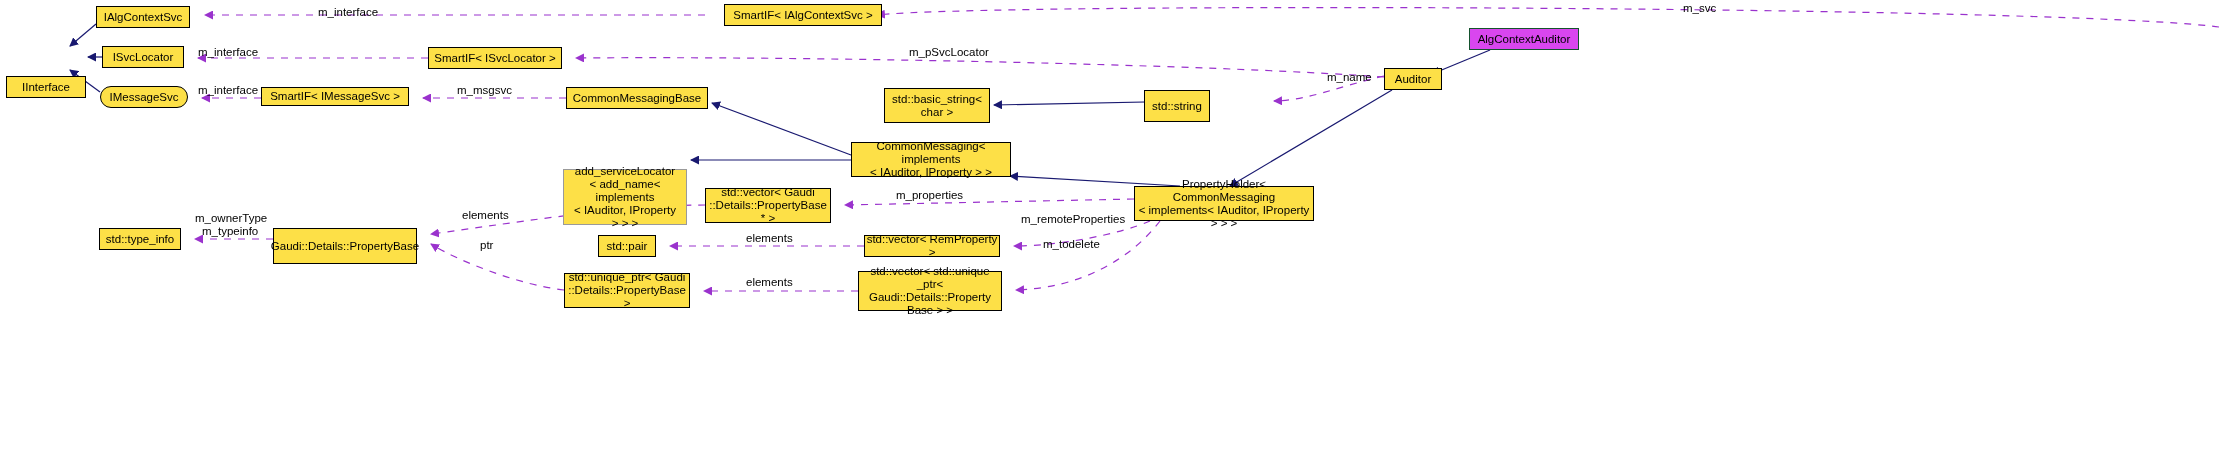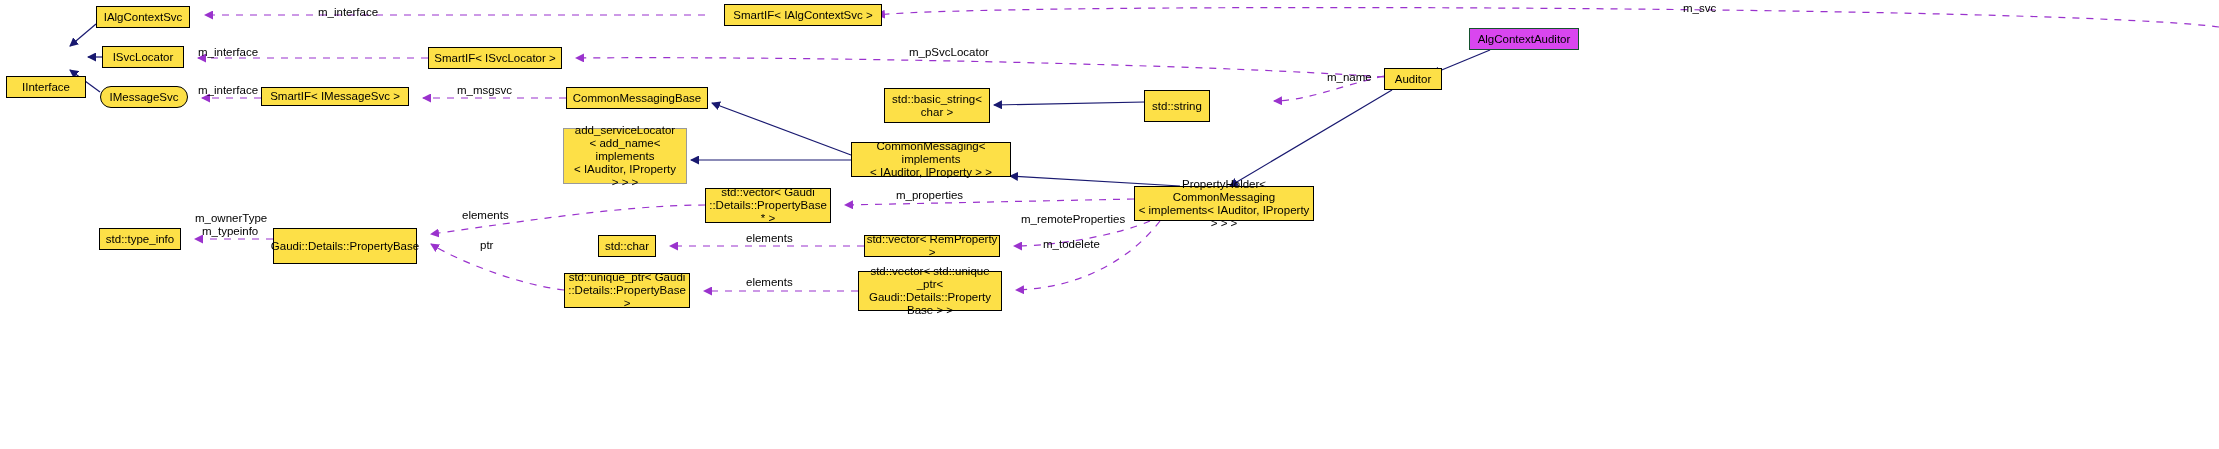--- a/index.html
+++ b/index.html
@@ -19,21 +19,21 @@
     color:#000000;
     font-size:11.5px;
     line-height:13px;
     display:flex;
     align-items:center;
     justify-content:center;
     text-align:center;
     white-space:pre-line;
     letter-spacing:0px;
   }
-  .node.tmpl{border:1px solid #9a9a9a;}
+  .node.tmpl{border:1px solid #9a9a9a;margin-top:41px;}
   .node.focus{background:#d946ef;border:1px solid #14532d;}
   .edgelabel{
     position:absolute;
     font-size:11.5px;
     color:#000000;
     background:transparent;
     white-space:nowrap;
   }
 </style>
 </head>
@@ -123,21 +123,21 @@
 char &gt;</div>
       <div class="node" style="left: 851px; top: 142px; width: 160px; height: 35px;">CommonMessaging&lt; implements
 &lt; IAuditor, IProperty &gt; &gt;</div>
       <div class="node" style="left: 1144px; top: 90px; width: 66px; height: 32px;">std::string</div>
       <div class="node" style="left: 1134px; top: 186px; width: 180px; height: 35px;">PropertyHolder&lt; CommonMessaging
 &lt; implements&lt; IAuditor, IProperty &gt; &gt; &gt;</div>
       <div class="node" style="left: 705px; top: 188px; width: 126px; height: 35px;">std::vector&lt; Gaudi
 ::Details::PropertyBase * &gt;</div>
       <div class="node" style="left: 99px; top: 228px; width: 82px; height: 22px;">std::type_info</div>
       <div class="node" style="left: 273px; top: 228px; width: 144px; height: 36px;">Gaudi::Details::PropertyBase</div>
-      <div class="node" style="left: 598px; top: 235px; width: 58px; height: 22px;">std::char</div>
+      <div class="node" style="left: 598px; top: 235px; width: 58px; height: 22px;">std::pair</div>
       <div class="node" style="left: 864px; top: 235px; width: 136px; height: 22px;">std::vector&lt; RemProperty &gt;</div>
       <div class="node" style="left: 564px; top: 273px; width: 126px; height: 35px;">std::unique_ptr&lt; Gaudi
 ::Details::PropertyBase &gt;</div>
       <div class="node" style="left: 858px; top: 271px; width: 144px; height: 40px;">std::vector&lt; std::unique
 _ptr&lt; Gaudi::Details::Property
 Base &gt; &gt;</div>
       <div class="node" style="left: 1384px; top: 68px; width: 58px; height: 22px;">Auditor</div>
       <div class="node focus" style="left: 1469px; top: 28px; width: 110px; height: 22px;">AlgContextAuditor</div>
     </div>
 

